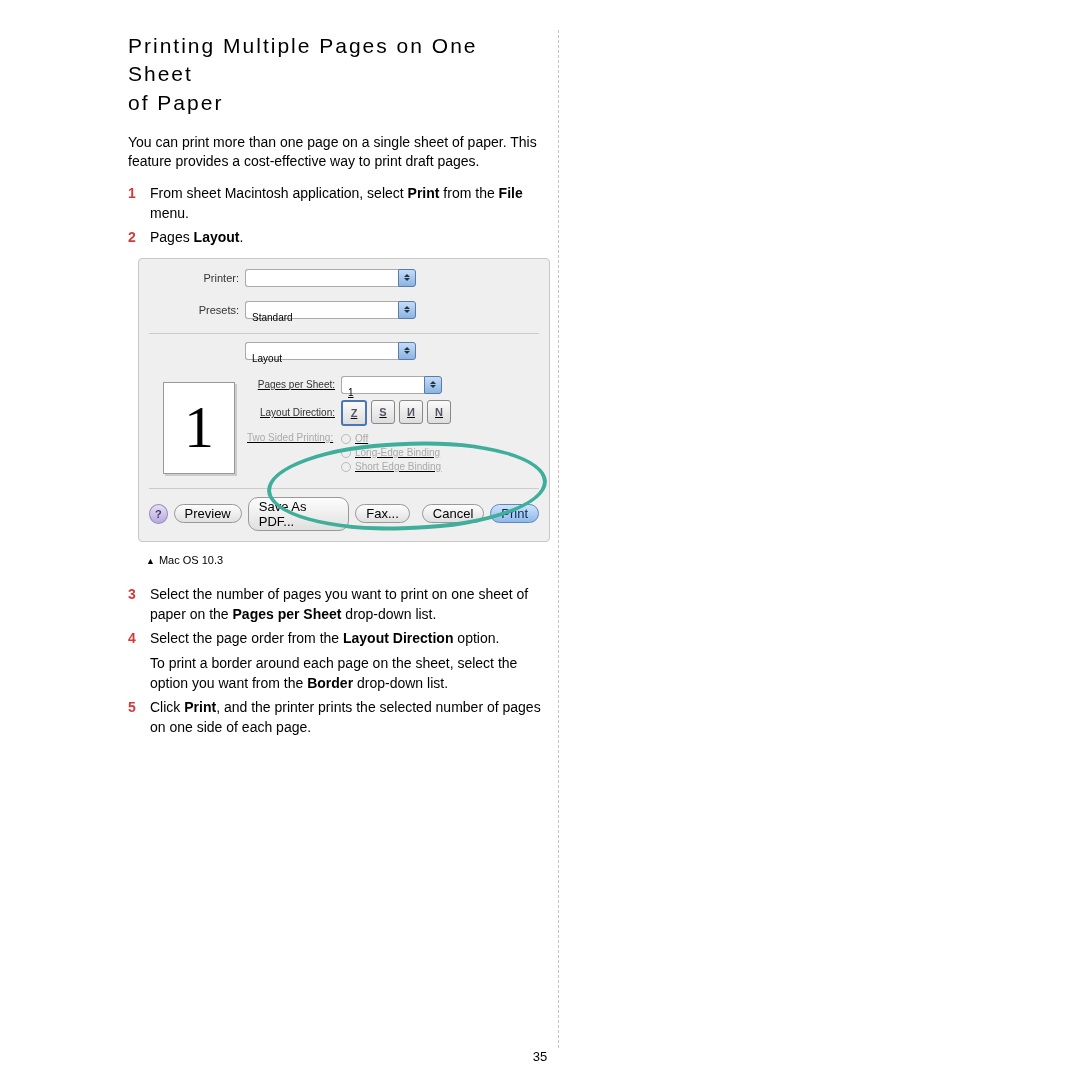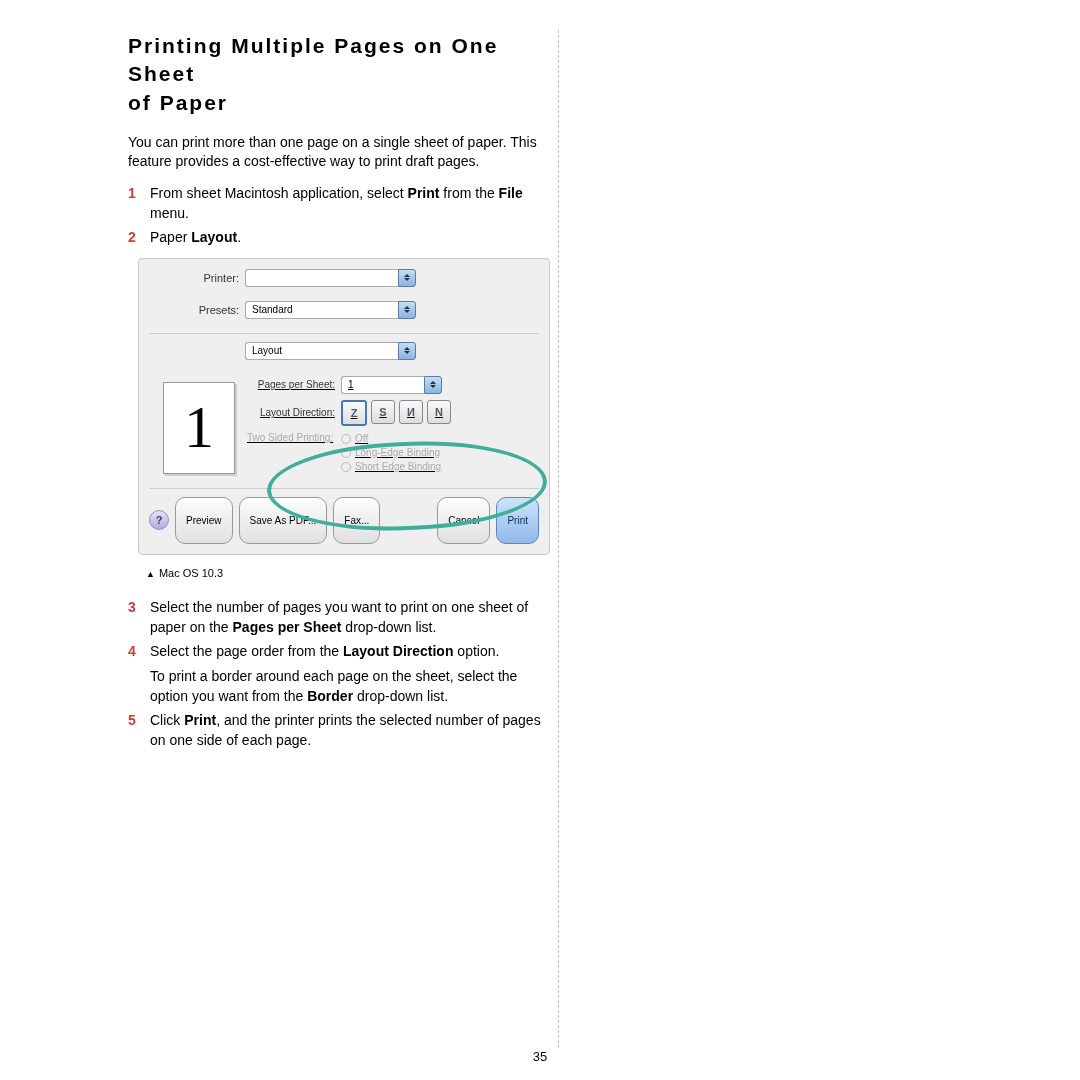--- a/index.html
+++ b/index.html
@@ -19,21 +19,21 @@
     position: relative;
   }
   .column {
     position: absolute;
     left: 128px;
     top: 32px;
     width: 420px;
   }
   h1.title {
     font-size: 21px;
-    font-weight: bold;
+    font-weight: normal;
     letter-spacing: 2px;
     margin: 0 0 16px 0;
     line-height: 1.35;
   }
   h1.title span { display:block; }
   p.intro {
     margin: 2px 0 12px 0;
     line-height: 1.35;
     font-size: 14px;
   }
@@ -84,21 +84,21 @@
     display: flex;
     align-items: stretch;
     height: 18px;
   }
   .combo .field {
     background: #fff;
     border: 1px solid #aaa;
     border-right: none;
     border-radius: 3px 0 0 3px;
     font-size: 10px;
-    padding: 0 6px;
+    padding: 8px 6px;
     line-height: 16px;
     min-width: 110px;
   }
   .combo .arrow {
     width: 16px;
     border: 1px solid #5a7aa8;
     border-radius: 0 3px 3px 0;
     background: linear-gradient(#c6dcf4,#8ab4e2);
     display:flex;
     flex-direction: column;
@@ -166,22 +166,22 @@
     width:18px; height:18px; border-radius:50%;
     background:linear-gradient(#e6e0f6,#b7a9db);
     border:1px solid #9a8cc2;
     display:flex; align-items:center; justify-content:center;
     font-weight:bold; color:#433a66; font-size:11px;
   }
   .pill {
     background:linear-gradient(#fdfdfd,#e0e0e0);
     border:1px solid #999;
     border-radius:10px;
-    padding:17px 10px;
-    font-size:10px;
+    padding:1px 10px;
+    font-size:13px;
   }
   .pill.primary {
     background:linear-gradient(#cfe3fb,#8fb9ea);
     border:1px solid #5d86bd;
     color:#0a2a52;
   }
   .flex-gap { flex:1; }
 
   .caption {
     font-size: 11px;
@@ -221,21 +221,21 @@
     <ol class="steps">
       <li>
         <span class="num">1</span>
         <span>
           <span>From sheet Macintosh application, select </span><span class="bold">Print</span><span> from the </span><span class="bold">File</span><span> menu.</span>
         </span>
       </li>
       <li>
         <span class="num">2</span>
         <span>
-          <span>Paper </span><span class="bold">Layout</span><span>.</span>
+          <span>Pages </span><span class="bold">Layout</span><span>.</span>
         </span>
       </li>
     </ol>
 
     <div class="dialog">
       <div class="row">
         <div class="label">Printer:</div>
         <div class="combo">
           <div class="field" style="min-width:140px"></div>
           <div class="arrow"></div>

